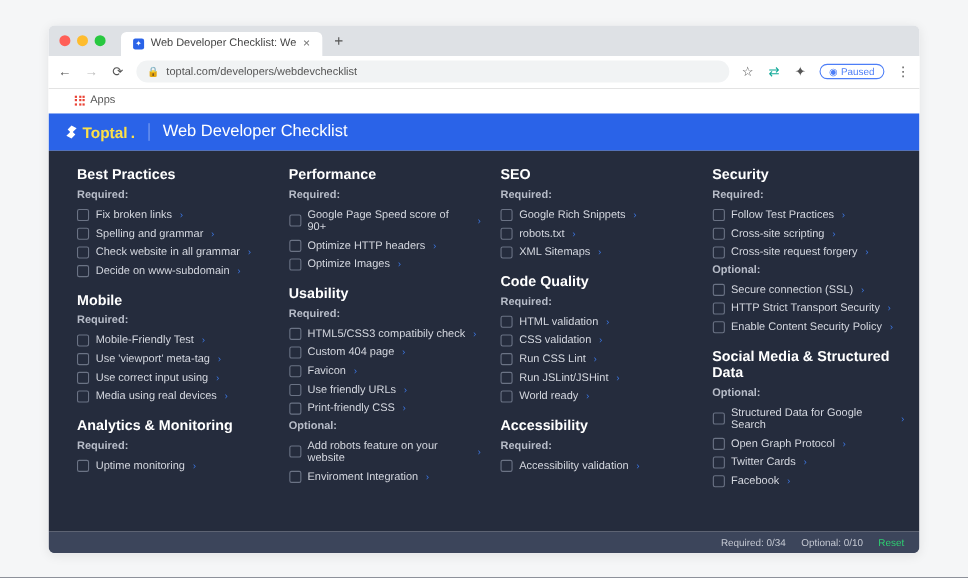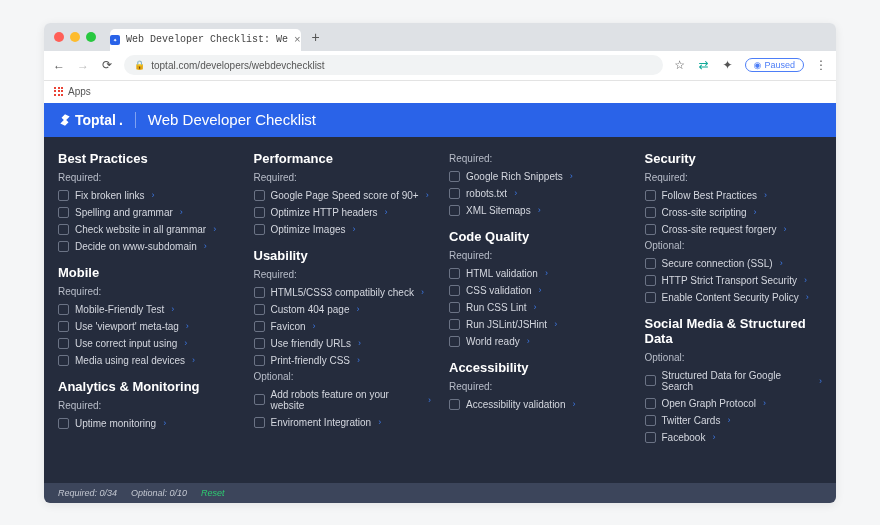--- a/index.html
+++ b/index.html
@@ -35,27 +35,26 @@
     .dot { width: 10px; height: 10px; border-radius: 50%; }
     .dot.red { background: #ff5f57; }
     .dot.yellow { background: #febc2e; }
     .dot.green { background: #28c840; }
     .tab {
       background: #fff;
       height: 22px;
       border-radius: 5px 5px 0 0;
       display: flex;
       align-items: center;
-      padding: 0 0;
+      padding: 0 11px;
       font-size: 10px;
       color: #444;
       gap: 6px;
       min-width: 150px;
       margin-top: 6px;
-      font-family: Liberation Mono, monospace;
     }
     .favicon { width: 10px; height: 10px; background:#2a63e8; border-radius:2px; display:inline-flex;align-items:center;justify-content:center;color:#fff;font-size:7px;}
     .tab-close { color:#777; font-size:11px; margin-left:auto;}
     .newtab { width:18px;height:18px;display:flex;align-items:center;justify-content:center;color:#555;font-size:14px;}
     .toolbar {
       height: 30px;
       background: #fff;
       border-bottom: 1px solid #e3e3e3;
       display: flex;
       align-items: center;
@@ -81,69 +80,69 @@
       border-radius: 11px;
       padding: 1px 8px;
       font-size: 9px;
       color: #4d7ef7;
       display:flex;align-items:center;gap:3px;
     }
     .bookmarkbar {
       height: 22px;
       background: #fff;
       display:flex;align-items:center;
-      padding: 0 10px;
+      padding: 0 24px;
       font-size: 10px;
       color:#555;
       gap:4px;
     }
     .apps-icon{ width:10px;height:10px; display:inline-grid;grid-template-columns:repeat(3,1fr);grid-template-rows:repeat(3,1fr);gap:1px;}
     .apps-icon span{background:#ea4335;width:2px;height:2px;}
     .page {
       flex:1;
       display:flex;
       flex-direction:column;
       overflow:hidden;
     }
     .header {
       background: #2a63e8;
       height: 34px;
       display:flex;
       align-items:center;
       padding: 0 14px;
       gap: 12px;
     }
-    .logo { color:#ffffff; font-weight:600; font-size:14px; display:flex;align-items:center;gap:3px;}
+    .logo { color:#fde047; font-weight:600; font-size:14px; display:flex;align-items:center;gap:3px;}
     .logo svg{width:14px;height:14px;}
     .divider { width:1px;height:16px;background:rgba(255,255,255,0.4);}
     .subtitle{ color:#fff; font-size:15px;}
     .content {
       flex:1;
       background: #252c3d;
-      padding: 14px 14px 0 14px;
+      padding: 14px 14px 0 26px;
       overflow:hidden;
       position:relative;
     }
     .cols {
       display:grid;
       grid-template-columns: repeat(4, 1fr);
       gap: 8px 18px;
       color:#d4d7df;
     }
     .col { display:flex; flex-direction:column; }
     .section-title {
       color:#fff;
       font-size:13px;
       font-weight:600;
       margin-bottom:4px;
     }
     .subhead {
       color:#b7bcc8;
       font-size:10px;
-      font-weight:400;
+      font-weight:700;
       margin: 2px 0 4px 0;
     }
     .item {
       display:flex;
       align-items:center;
       gap:6px;
       font-size:10px;
       color:#d4d7df;
       padding: 3px 0;
       cursor:pointer;
@@ -154,25 +153,25 @@
       border-radius:2px;
       flex-shrink:0;
     }
     .chev { color:#3c78e6; font-size:9px; margin-left:1px;}
     .gap { height:10px; }
     .footer {
       background:#3c455b;
       height:20px;
       display:flex;
       align-items:center;
+      justify-content:flex-end;
       padding: 0 14px;
       gap:14px;
       font-size:9px;
       color:#c4c8d2;
-      font-style:italic;
     }
     .reset{ color:#2ecc71; cursor:pointer;}
   </style>
 </head>
 <body>
 
 <div class="browser">
   <div class="titlebar">
     <div class="traffic">
       <div class="dot red"></div>
@@ -342,20 +341,21 @@
               <span>Add robots feature on your website</span>
               <span class="chev">›</span>
             </div>
             <div class="item">
               <span class="checkbox"></span>
               <span>Enviroment Integration</span>
               <span class="chev">›</span>
             </div>
           </div>
           <div class="col">
+            <div class="section-title">SEO</div>
             <div class="subhead">Required:</div>
             <div class="item">
               <span class="checkbox"></span>
               <span>Google Rich Snippets</span>
               <span class="chev">›</span>
             </div>
             <div class="item">
               <span class="checkbox"></span>
               <span>robots.txt</span>
               <span class="chev">›</span>
@@ -400,21 +400,21 @@
               <span class="checkbox"></span>
               <span>Accessibility validation</span>
               <span class="chev">›</span>
             </div>
           </div>
           <div class="col">
             <div class="section-title">Security</div>
             <div class="subhead">Required:</div>
             <div class="item">
               <span class="checkbox"></span>
-              <span>Follow Best Practices</span>
+              <span>Follow Test Practices</span>
               <span class="chev">›</span>
             </div>
             <div class="item">
               <span class="checkbox"></span>
               <span>Cross-site scripting</span>
               <span class="chev">›</span>
             </div>
             <div class="item">
               <span class="checkbox"></span>
               <span>Cross-site request forgery</span>

